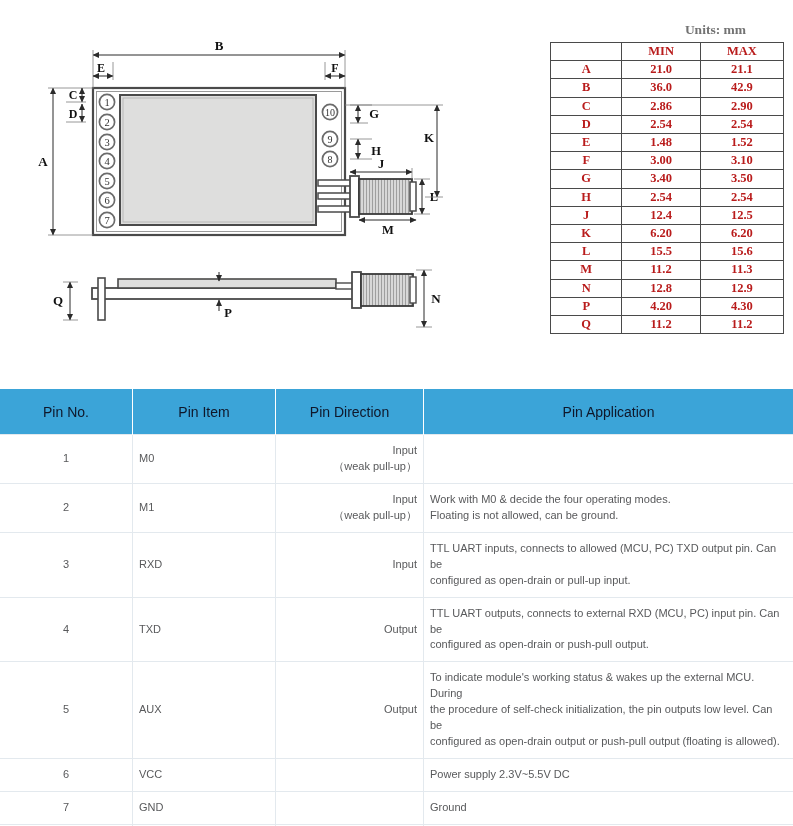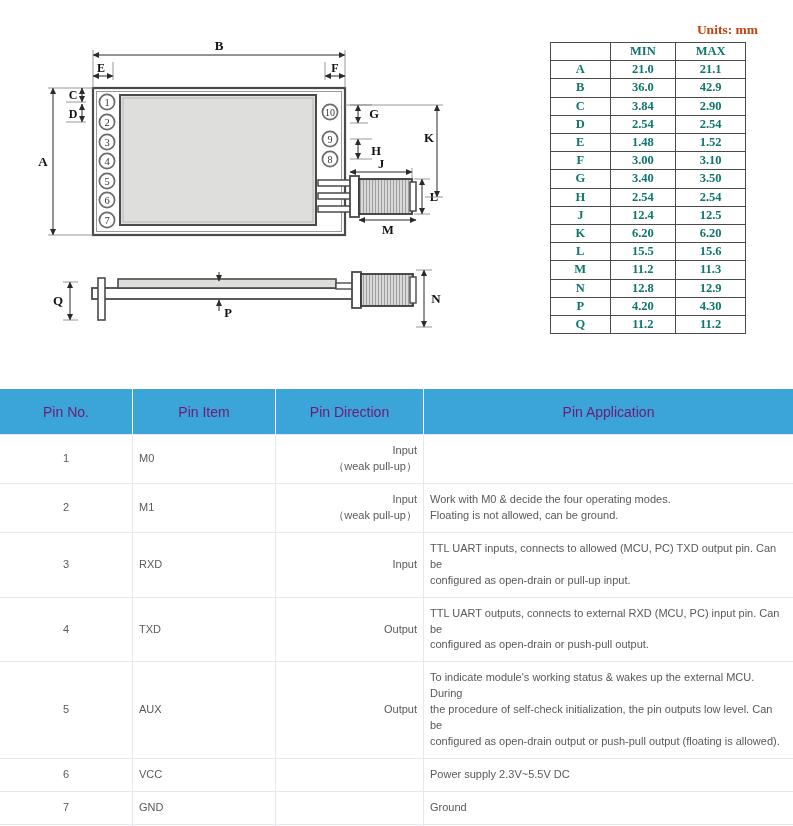--- a/index.html
+++ b/index.html
@@ -11,56 +11,56 @@
     overflow:hidden;
   }
   .page{position:absolute;left:0;top:0;width:793px;height:826px;}
 
   
   #drawing{position:absolute;left:0;top:0;width:540px;height:380px;}
 
   
   #dim-table{
     position:absolute;left:550px;top:42px;
-    width:196px;
+    width:234px;
     border-collapse:collapse;
     font-family:"Liberation Serif", serif;
     font-weight:bold;
     font-size:12.5px;
-    color:#0f766e;
+    color:#b91c1c;
   }
   #dim-table td,#dim-table th{
     border:1.6px solid #4a4a4a;
     text-align:center;
     height:17.2px;
     padding:0;
     line-height:17.2px;
   }
   #dim-table .c-label{width:60px;}
   #dim-table .c-min{width:66px;}
   #dim-table .c-max{width:70px;}
   #units-label{
-    position:absolute;left:12px;top:0;width:746px;
+    position:absolute;left:0;top:0;width:746px;
     text-align:right;
     font-family:"Liberation Serif", serif;
-    font-weight:bold;font-size:13.5px;color:#c2410c;
+    font-weight:bold;font-size:13.5px;color:#737373;
   }
   #units-wrap{position:absolute;left:0px;top:22px;width:746px;height:18px;}
 
   
   #pin-table{
     position:absolute;left:0px;top:389px;
     width:793px;
     border-collapse:collapse;
     font-size:11px;
     color:#555;
   }
   #pin-table thead th{
     background:#3ba4d8;
-    color:#701a75;
+    color:#0f172a;
     font-size:14px;
     font-weight:400;
     height:45px;
     padding:0 4px;
     border-right:1.5px solid #ffffff;
     text-align:center;
     vertical-align:middle;
   }
   #pin-table thead th:last-child{border-right:none;}
   #pin-table tbody td{
@@ -282,21 +282,21 @@
         <td>21.0</td>
         <td>21.1</td>
       </tr>
       <tr>
         <td>B</td>
         <td>36.0</td>
         <td>42.9</td>
       </tr>
       <tr>
         <td>C</td>
-        <td>3.84</td>
+        <td>2.86</td>
         <td>2.90</td>
       </tr>
       <tr>
         <td>D</td>
         <td>2.54</td>
         <td>2.54</td>
       </tr>
       <tr>
         <td>E</td>
         <td>1.48</td>

